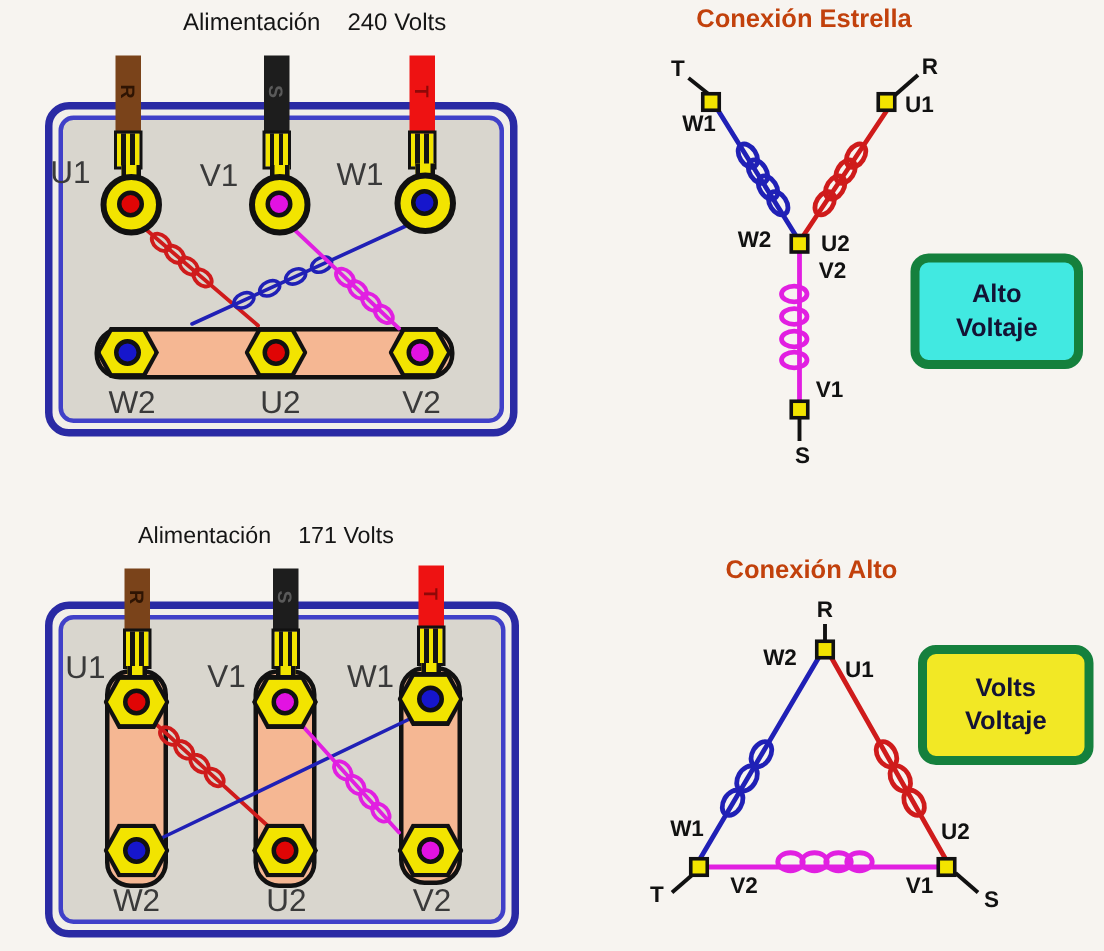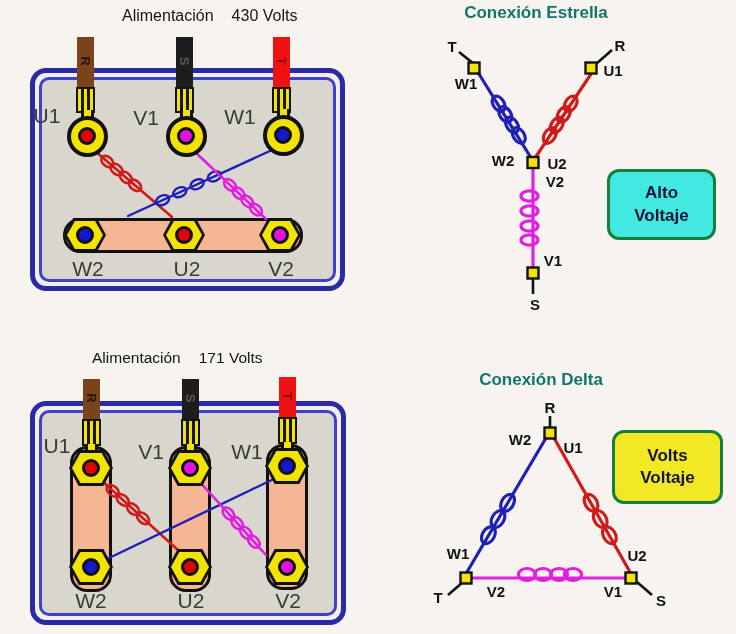--- a/index.html
+++ b/index.html
@@ -3,50 +3,50 @@
 <meta charset="utf-8">
 <style>
   html,body{margin:0;padding:0;}
   body{
     width:736px;height:634px;position:relative;overflow:hidden;
     background:#f7f4f0;font-family:"Liberation Sans", sans-serif;
   }
   .lbl{position:absolute;transform:translate(-50%,-50%);font-weight:bold;font-size:15px;color:#111;white-space:nowrap;z-index:7;}
   .blbl{position:absolute;transform:translate(-50%,-50%);font-size:21px;color:#3a3a3a;white-space:nowrap;z-index:7;}
   .title{position:absolute;font-size:16px;color:#151515;display:flex;gap:18px;z-index:7;white-space:nowrap;}
-  .stitle{position:absolute;transform:translate(-50%,0);font-weight:bold;font-size:17px;color:#0f766e;z-index:7;white-space:nowrap;}
+  .stitle{position:absolute;transform:translate(-50%,0);font-weight:bold;font-size:17px;color:#c2410c;z-index:7;white-space:nowrap;}
   .tbox{position:absolute;border:5px solid #2a2aa4;border-radius:16px;background:#f2efe9;padding:4px;box-sizing:border-box;z-index:1;}
   .tbox-inner{width:100%;height:100%;border:3px solid #4040c8;border-radius:10px;background:#d9d6ce;box-sizing:border-box;}
   .wire{position:absolute;width:17px;z-index:4;}
   .wletter{position:absolute;left:50%;top:46%;transform:translate(-50%,-50%) rotate(90deg);font-size:13px;font-weight:bold;}
   .crimp{position:absolute;width:19px;height:26px;border:2px solid #111;box-sizing:border-box;z-index:4;
          background:linear-gradient(90deg,#f2e400 0 3px,#151515 3px 6px,#f2e400 6px 9px,#151515 9px 12px,#f2e400 12px 15px);}
   .neck{position:absolute;width:13px;background:#f2e400;border-left:3px solid #111;border-right:3px solid #111;box-sizing:border-box;z-index:4;}
   .ring{position:absolute;width:33px;height:33px;border:4px solid #111;border-radius:50%;background:#f2e400;z-index:5;}
   .dot{position:absolute;left:50%;top:50%;transform:translate(-50%,-50%);width:12px;height:12px;border:3px solid #111;border-radius:50%;z-index:6;}
   .hexb{position:absolute;background:#111;clip-path:polygon(22% 0,78% 0,100% 50%,78% 100%,22% 100%,0 50%);z-index:5;}
   .hexy{position:absolute;inset:3px;background:#f2e400;clip-path:polygon(22% 0,78% 0,100% 50%,78% 100%,22% 100%,0 50%);}
   .bar{position:absolute;background:#f5b793;border:3px solid #111;border-radius:17px;box-sizing:border-box;z-index:2;}
-  .badge{position:absolute;border:3px solid #15803d;border-radius:12px;display:flex;flex-direction:column;align-items:center;justify-content:center;
+  .badge{position:absolute;border:6px solid #15803d;border-radius:12px;display:flex;flex-direction:column;align-items:center;justify-content:center;
          font-weight:bold;font-size:17px;color:#131335;z-index:7;line-height:1.3;}
   svg.overlay{position:absolute;left:0;top:0;z-index:3;}
 </style>
 </head>
 <body>
 
 <div class="title" style="left:122px;top:7px;">
   <span>Alimentación</span>
-  <span>430 Volts</span>
+  <span>240 Volts</span>
 </div>
 <div class="title" style="left:92px;top:349px;font-size:15.5px;">
   <span>Alimentación</span>
   <span>171 Volts</span>
 </div>
 <div class="stitle" style="left:536px;top:3px;">Conexión Estrella</div>
-<div class="stitle" style="left:541px;top:370px;">Conexión Delta</div>
+<div class="stitle" style="left:541px;top:370px;">Conexión Alto</div>
 
 <div class="tbox" style="left:30px;top:68px;width:315px;height:223px;">
   <div class="tbox-inner"></div>
 </div>
 
 <div class="wire" style="left:76.5px;top:37px;height:52px;background:#7a431a;">
   <span class="wletter" style="color:#2e1403;">R</span>
 </div>
 <div class="wire" style="left:175.5px;top:37px;height:52px;background:#1d1d1d;">
   <span class="wletter" style="color:#5a5a5a;">S</span>

